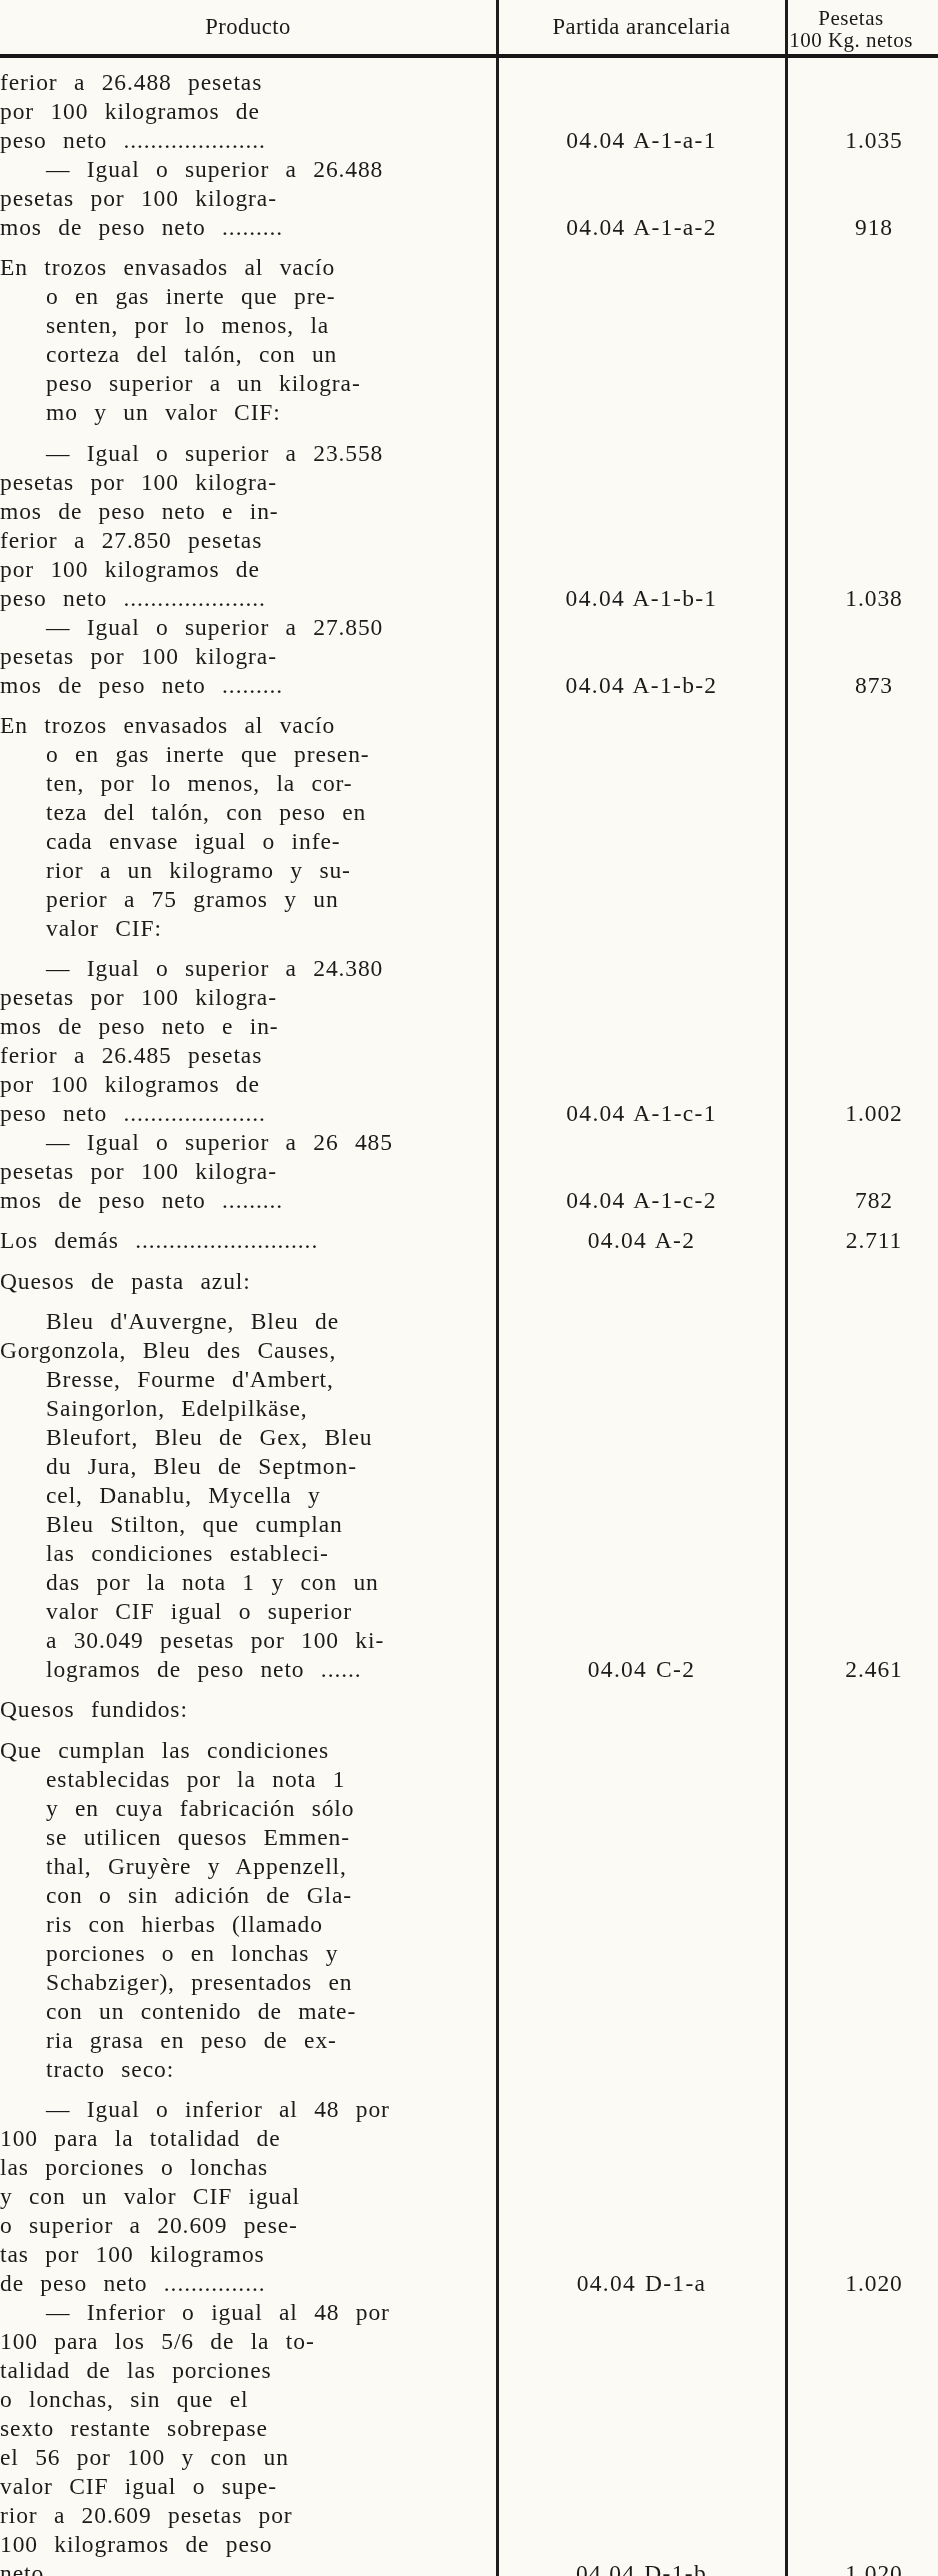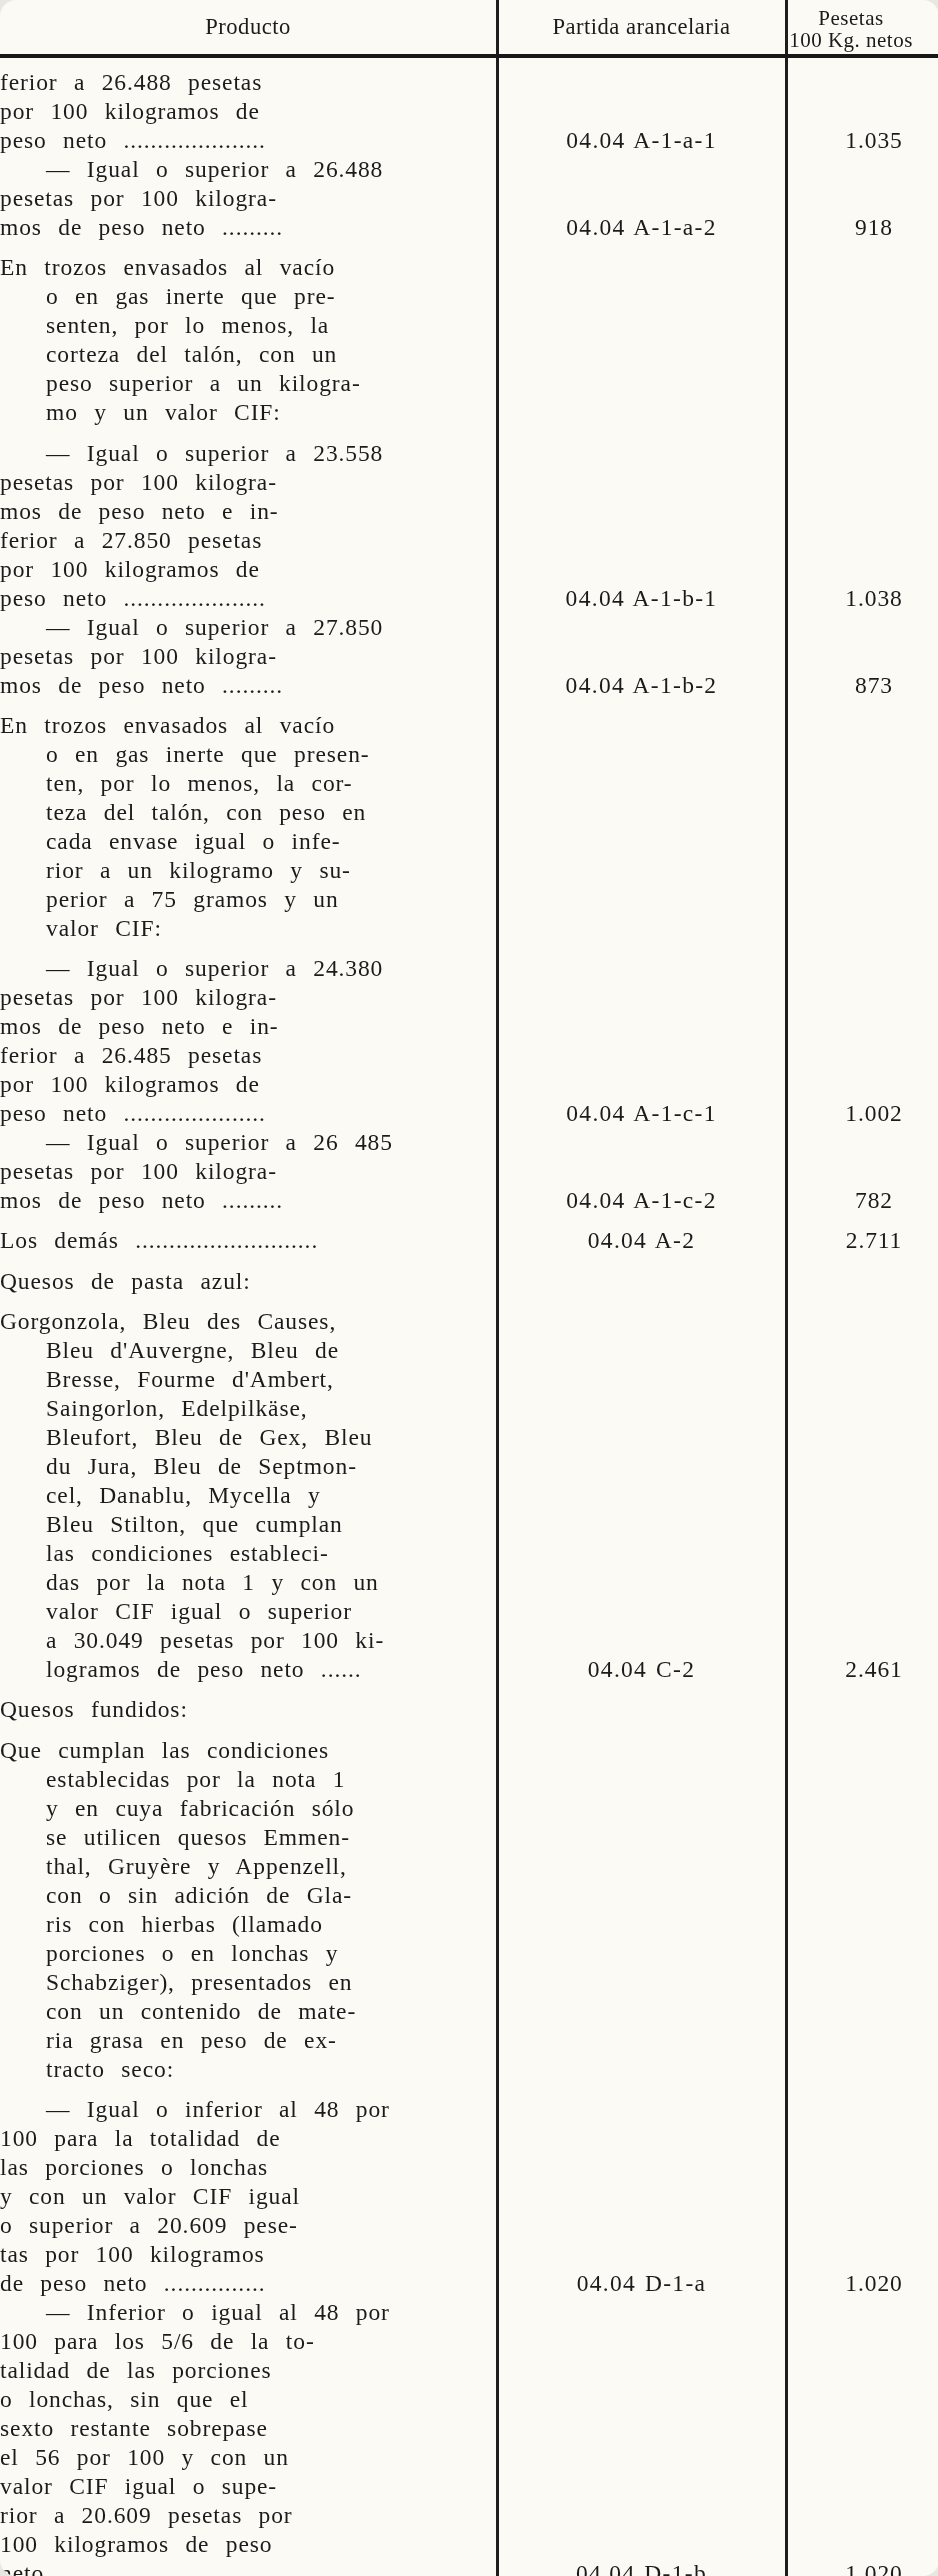--- a/index.html
+++ b/index.html
@@ -7,21 +7,20 @@
 
   .page {
     position: relative;
     width: 939px;
     height: 2576px;
     background: #fbfaf5;
     color: #1b1b1b;
     font-family: "Liberation Serif", serif;
     overflow: hidden;
     margin: 0 auto;
-    border-radius: 16px;
   }
 
   
   .vrule {
     position: absolute;
     top: 0;
     bottom: 0;
     width: 2.6px;
     background: #1d1d1d;
   }
@@ -145,22 +144,22 @@
         <div class="line ind2"><span class="prod">pesetas por 100 kilogra-</span></div>
         <div class="line ind2"><span class="prod">mos de peso neto .........</span><span class="partida">04.04 A-1-c-2</span><span class="pesetas">782</span></div>
       </div>
       <div class="block">
         <div class="line ind0"><span class="prod">Los demás ...........................</span><span class="partida">04.04 A-2</span><span class="pesetas">2.711</span></div>
       </div>
       <div class="block">
         <div class="line ind0"><span class="prod">Quesos de pasta azul:</span></div>
       </div>
       <div class="block">
+        <div class="line ind1"><span class="prod">Bleu d'Auvergne, Bleu de</span></div>
         <div class="line ind0"><span class="prod">Gorgonzola, Bleu des Causes,</span></div>
-        <div class="line ind1"><span class="prod">Bleu d'Auvergne, Bleu de</span></div>
         <div class="line ind1"><span class="prod">Bresse, Fourme d'Ambert,</span></div>
         <div class="line ind1"><span class="prod">Saingorlon, Edelpilkäse,</span></div>
         <div class="line ind1"><span class="prod">Bleufort, Bleu de Gex, Bleu</span></div>
         <div class="line ind1"><span class="prod">du Jura, Bleu de Septmon-</span></div>
         <div class="line ind1"><span class="prod">cel, Danablu, Mycella y</span></div>
         <div class="line ind1"><span class="prod">Bleu Stilton, que cumplan</span></div>
         <div class="line ind1"><span class="prod">las condiciones estableci-</span></div>
         <div class="line ind1"><span class="prod">das por la nota 1 y con un</span></div>
         <div class="line ind1"><span class="prod">valor CIF igual o superior</span></div>
         <div class="line ind1"><span class="prod">a 30.049 pesetas por 100 ki-</span></div>

